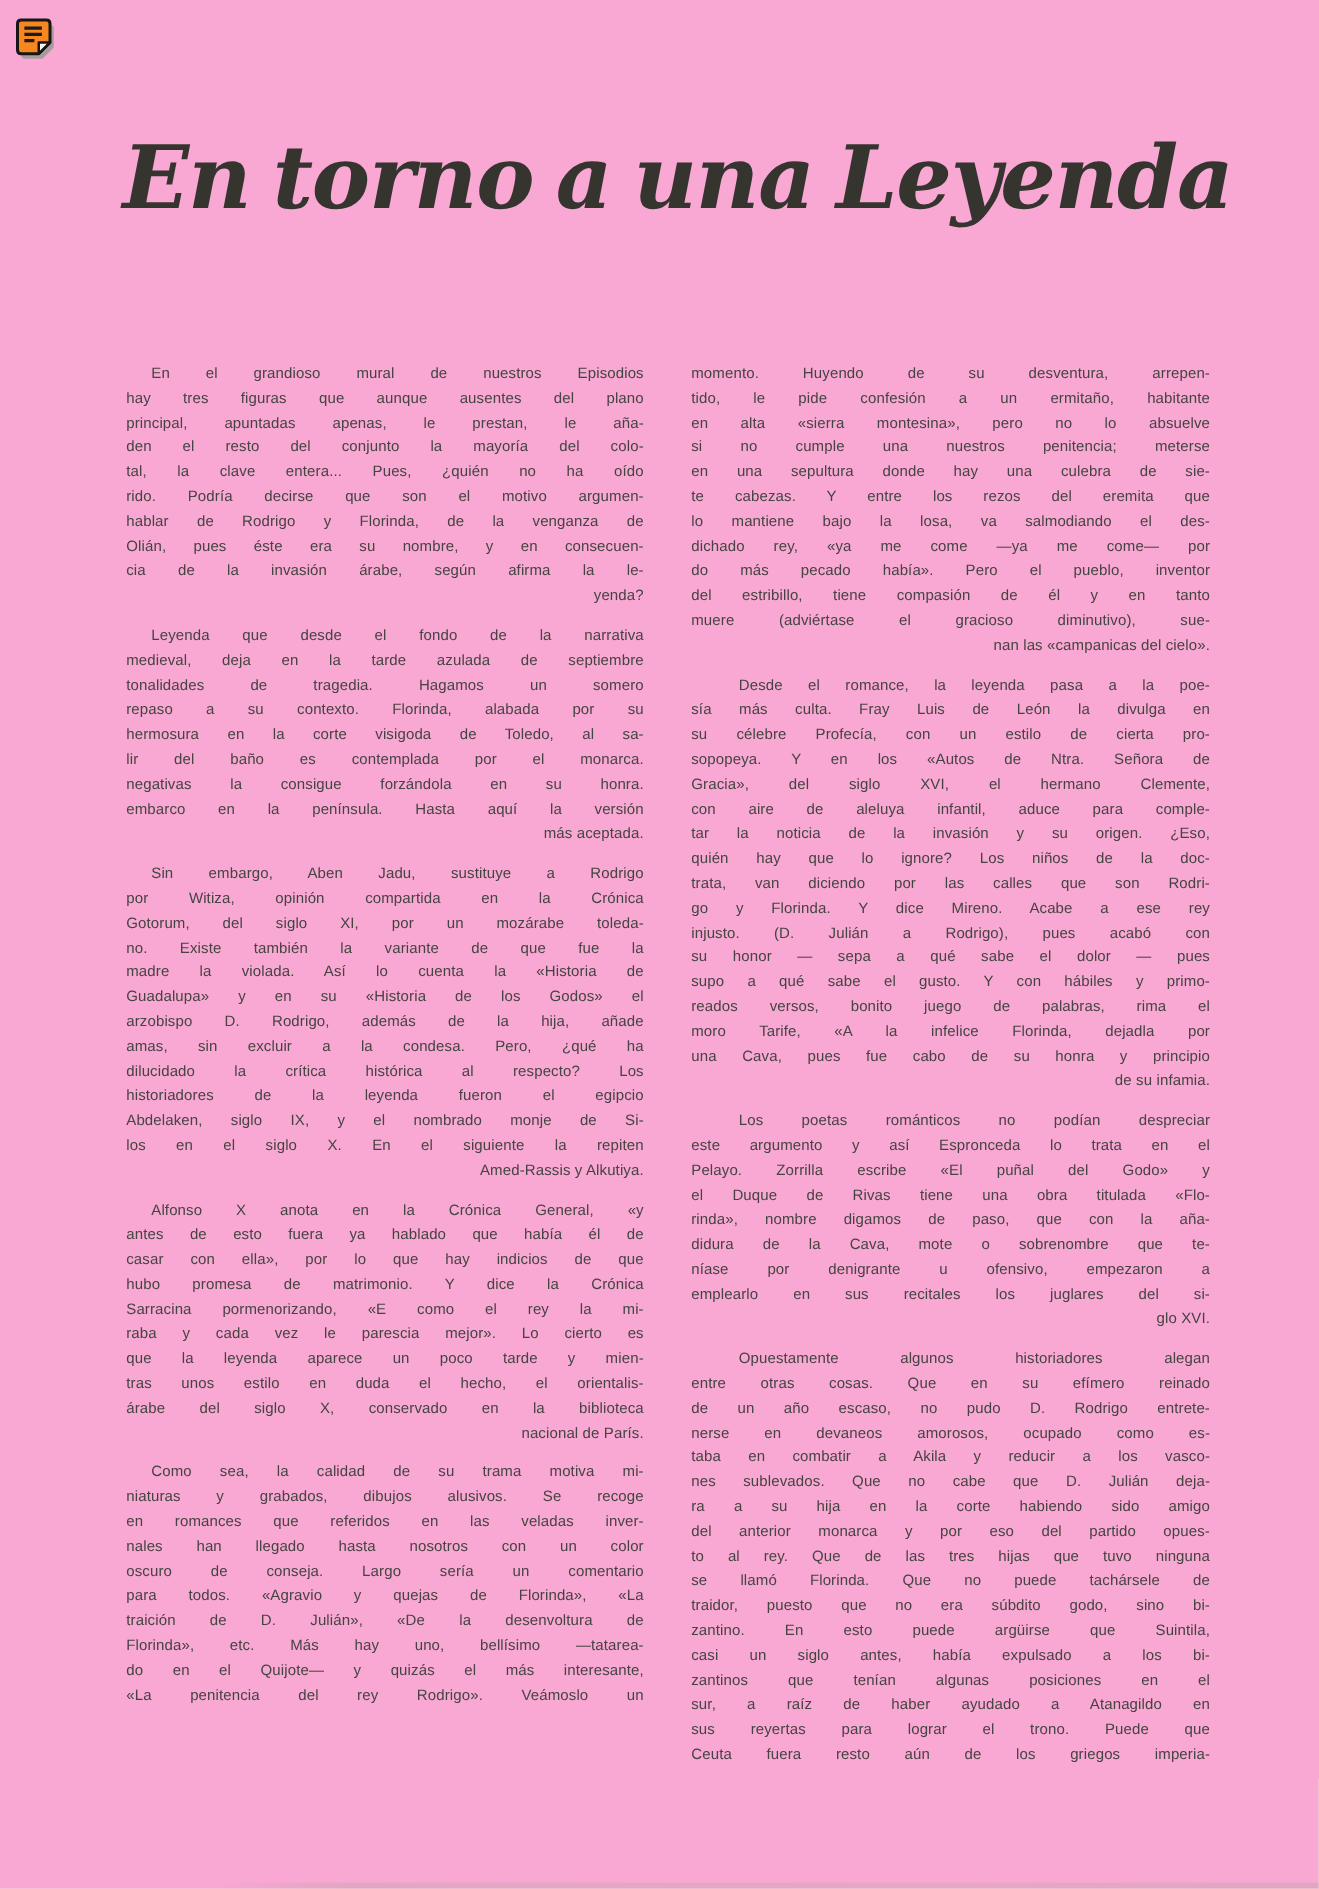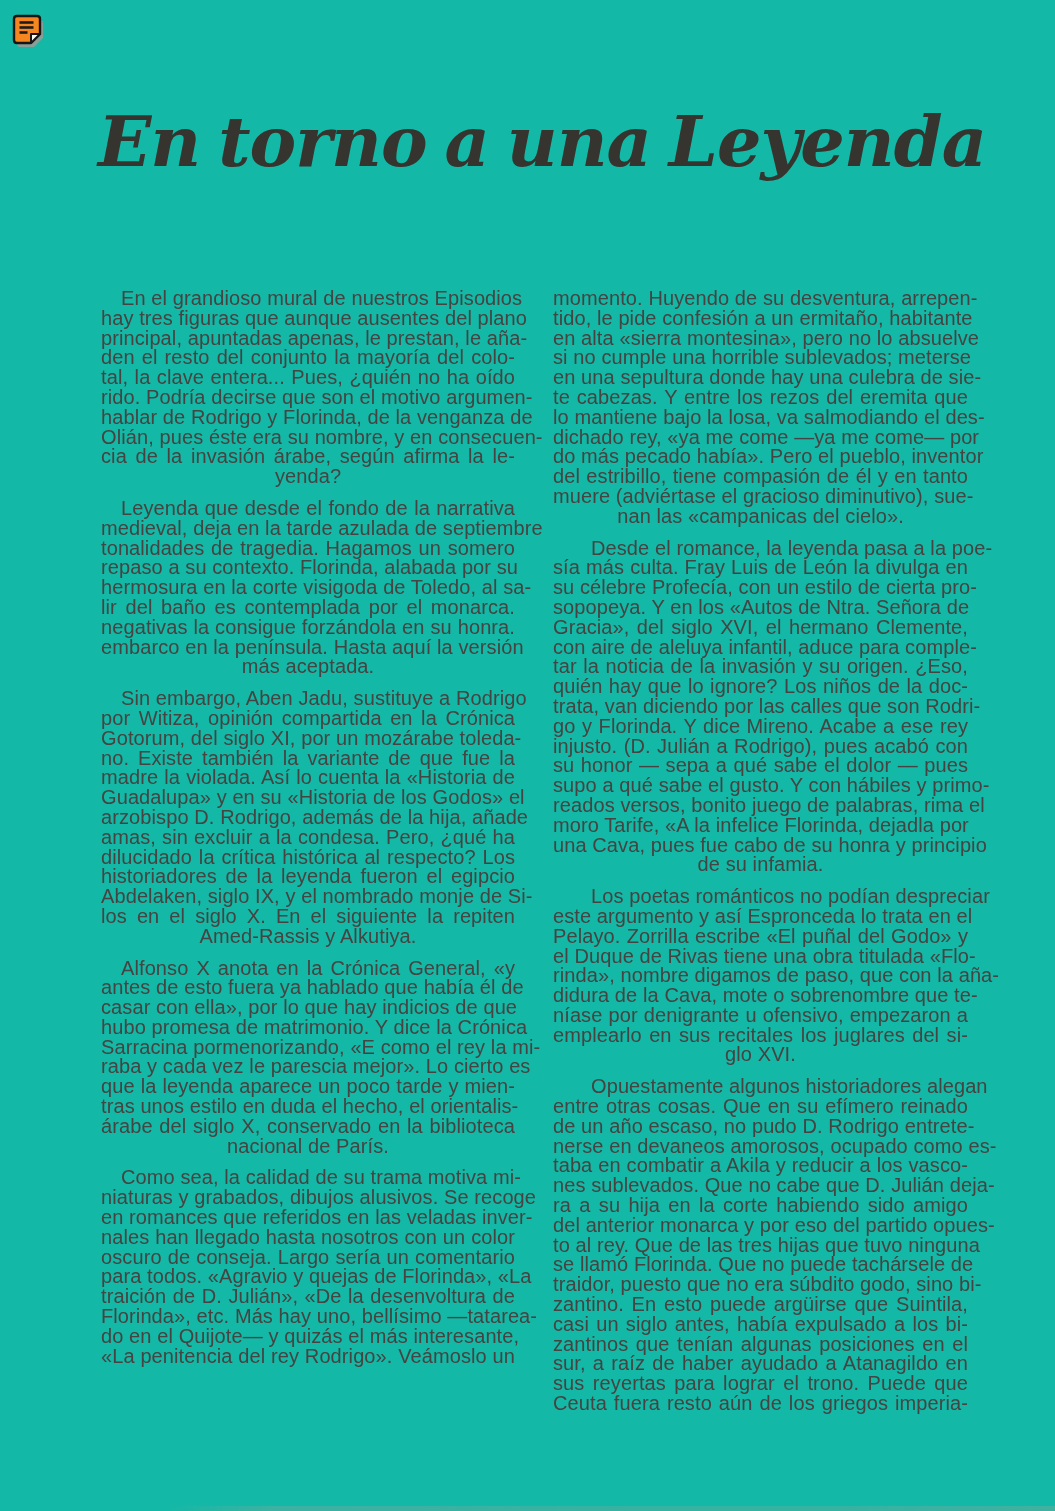--- a/index.html
+++ b/index.html
@@ -1,19 +1,19 @@
 <!DOCTYPE html>
 <html><head>
 <meta charset="utf-8">
 <style>
   html,body{margin:0;padding:0;background:#e9e7e2;}
   .page{
     position:relative;
     width:1055px;height:1511px;
-    background:#14b8a6;
+    background:#f9a8d4;
     overflow:hidden;
     font-family:"Liberation Sans", sans-serif;
   }
   
   .note-icon{
     position:absolute;left:9px;top:11px;width:42px;height:42px;
   }
   
   .title{
     position:absolute;left:98px;top:92px;width:888px;height:100px;
@@ -24,37 +24,37 @@
     color:#36342e;
     letter-spacing:-1px;
     white-space:nowrap;
   }
   .title span{display:inline-block;}
   
   .columns{
     position:absolute;left:101px;top:289px;width:868px;
     display:flex;gap:38px;
     color:#454442;
-    font-size:20px;line-height:19.8px;
+    font-size:12px;line-height:19.8px;
     letter-spacing:0.1px;
   }
   .col{flex:0 0 auto;}
   .col-0{width:414px;}
   .col-1{width:415px;}
   .para{margin:0 0 12px 0;}
   .line{
     text-align:justify;
     -moz-text-align-last:justify;
     text-align-last:justify;
     height:19.8px;
     overflow:visible;
     white-space:nowrap;
   }
   .line.flush{
-    text-align:center;
+    text-align:right;
     -moz-text-align-last:auto;
     text-align-last:auto;
   }
   .col-0 .line.indent{text-indent:20px;}
   .col-1 .line.indent{text-indent:38px;}
   
   .page-edge-shadow{
     position:absolute;left:168px;right:0;bottom:0;height:5px;
     background:linear-gradient(to right,
       rgba(167,160,150,0) 0%,
@@ -154,21 +154,21 @@
           <div class="line">Florinda», etc. Más hay uno, bellísimo —tatarea-</div>
           <div class="line">do en el Quijote— y quizás el más interesante,</div>
           <div class="line">«La penitencia del rey Rodrigo». Veámoslo un</div>
         </div>
       </div>
     <div class="col col-1">
         <div class="para">
           <div class="line">momento. Huyendo de su desventura, arrepen-</div>
           <div class="line">tido, le pide confesión a un ermitaño, habitante</div>
           <div class="line">en alta «sierra montesina», pero no lo absuelve</div>
-          <div class="line">si no cumple una horrible sublevados; meterse</div>
+          <div class="line">si no cumple una nuestros penitencia; meterse</div>
           <div class="line">en una sepultura donde hay una culebra de sie-</div>
           <div class="line">te cabezas. Y entre los rezos del eremita que</div>
           <div class="line">lo mantiene bajo la losa, va salmodiando el des-</div>
           <div class="line">dichado rey, «ya me come —ya me come— por</div>
           <div class="line">do más pecado había». Pero el pueblo, inventor</div>
           <div class="line">del estribillo, tiene compasión de él y en tanto</div>
           <div class="line">muere (adviértase el gracioso diminutivo), sue-</div>
           <div class="line flush">nan las «campanicas del cielo».</div>
         </div>
         <div class="para">

